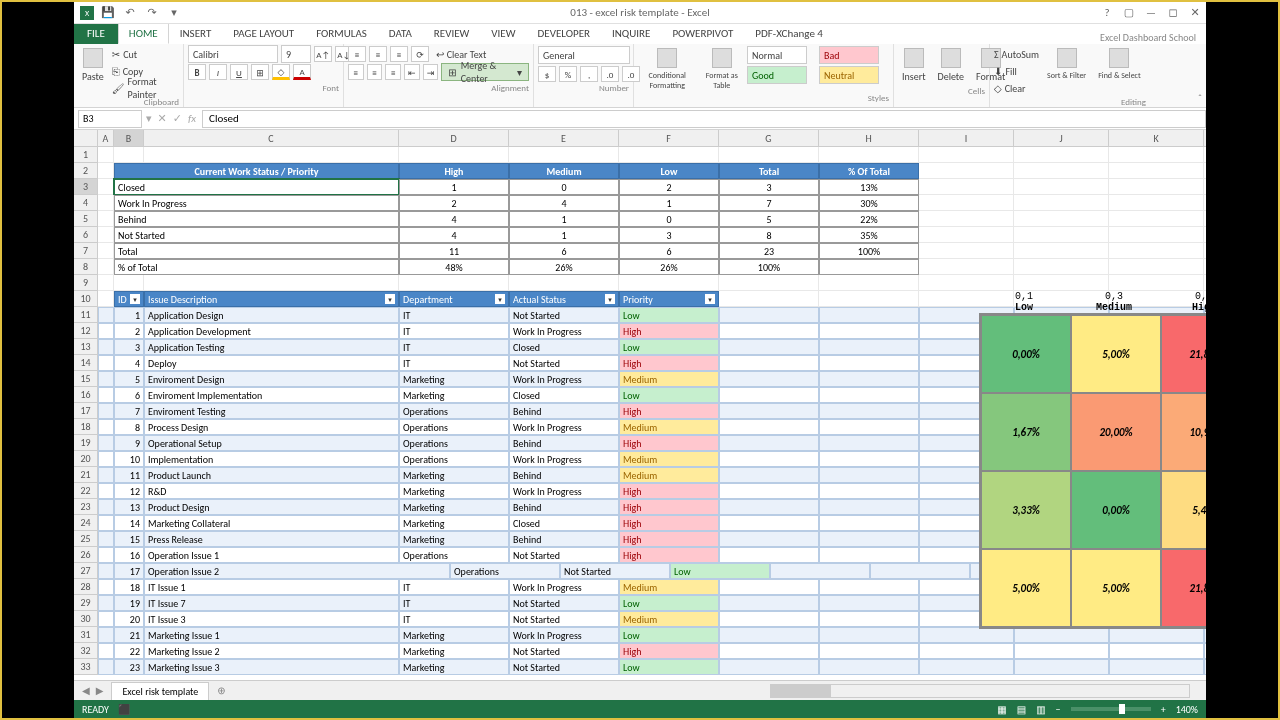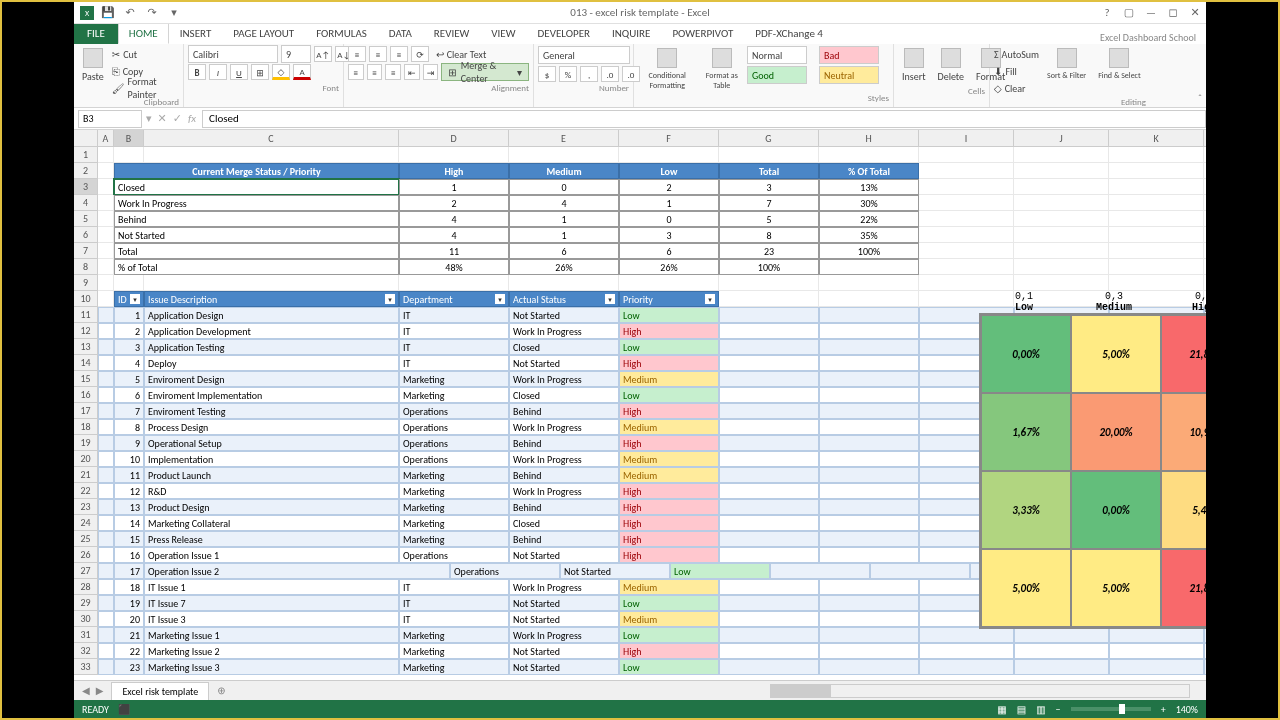--- a/index.html
+++ b/index.html
@@ -344,21 +344,21 @@
               <div class="cell" style="width: 100px;"></div>
               <div class="cell" style="width: 100px;"></div>
               <div class="cell" style="width: 100px;"></div>
               <div class="cell" style="width: 95px;"></div>
               <div class="cell" style="width: 95px;"></div>
               <div class="cell" style="width: 95px;"></div>
               <div class="cell" style="width: 40px;"></div>
             </div>
             <div class="cell-row">
               <div class="cell" style="width: 16px;"></div>
-              <div class="cell sum-hdr" style="width: 285px;">Current Merge Status / Priority</div>
+              <div class="cell sum-hdr" style="width: 285px;">Current Work Status / Priority</div>
               <div class="cell sum-hdr" style="width: 110px;">High</div>
               <div class="cell sum-hdr" style="width: 110px;">Medium</div>
               <div class="cell sum-hdr" style="width: 100px;">Low</div>
               <div class="cell sum-hdr" style="width: 100px;">Total</div>
               <div class="cell sum-hdr" style="width: 100px;">% Of Total</div>
               <div class="cell" style="width: 95px;"></div>
               <div class="cell" style="width: 95px;"></div>
               <div class="cell" style="width: 95px;"></div>
               <div class="cell" style="width: 40px;"></div>
             </div>

